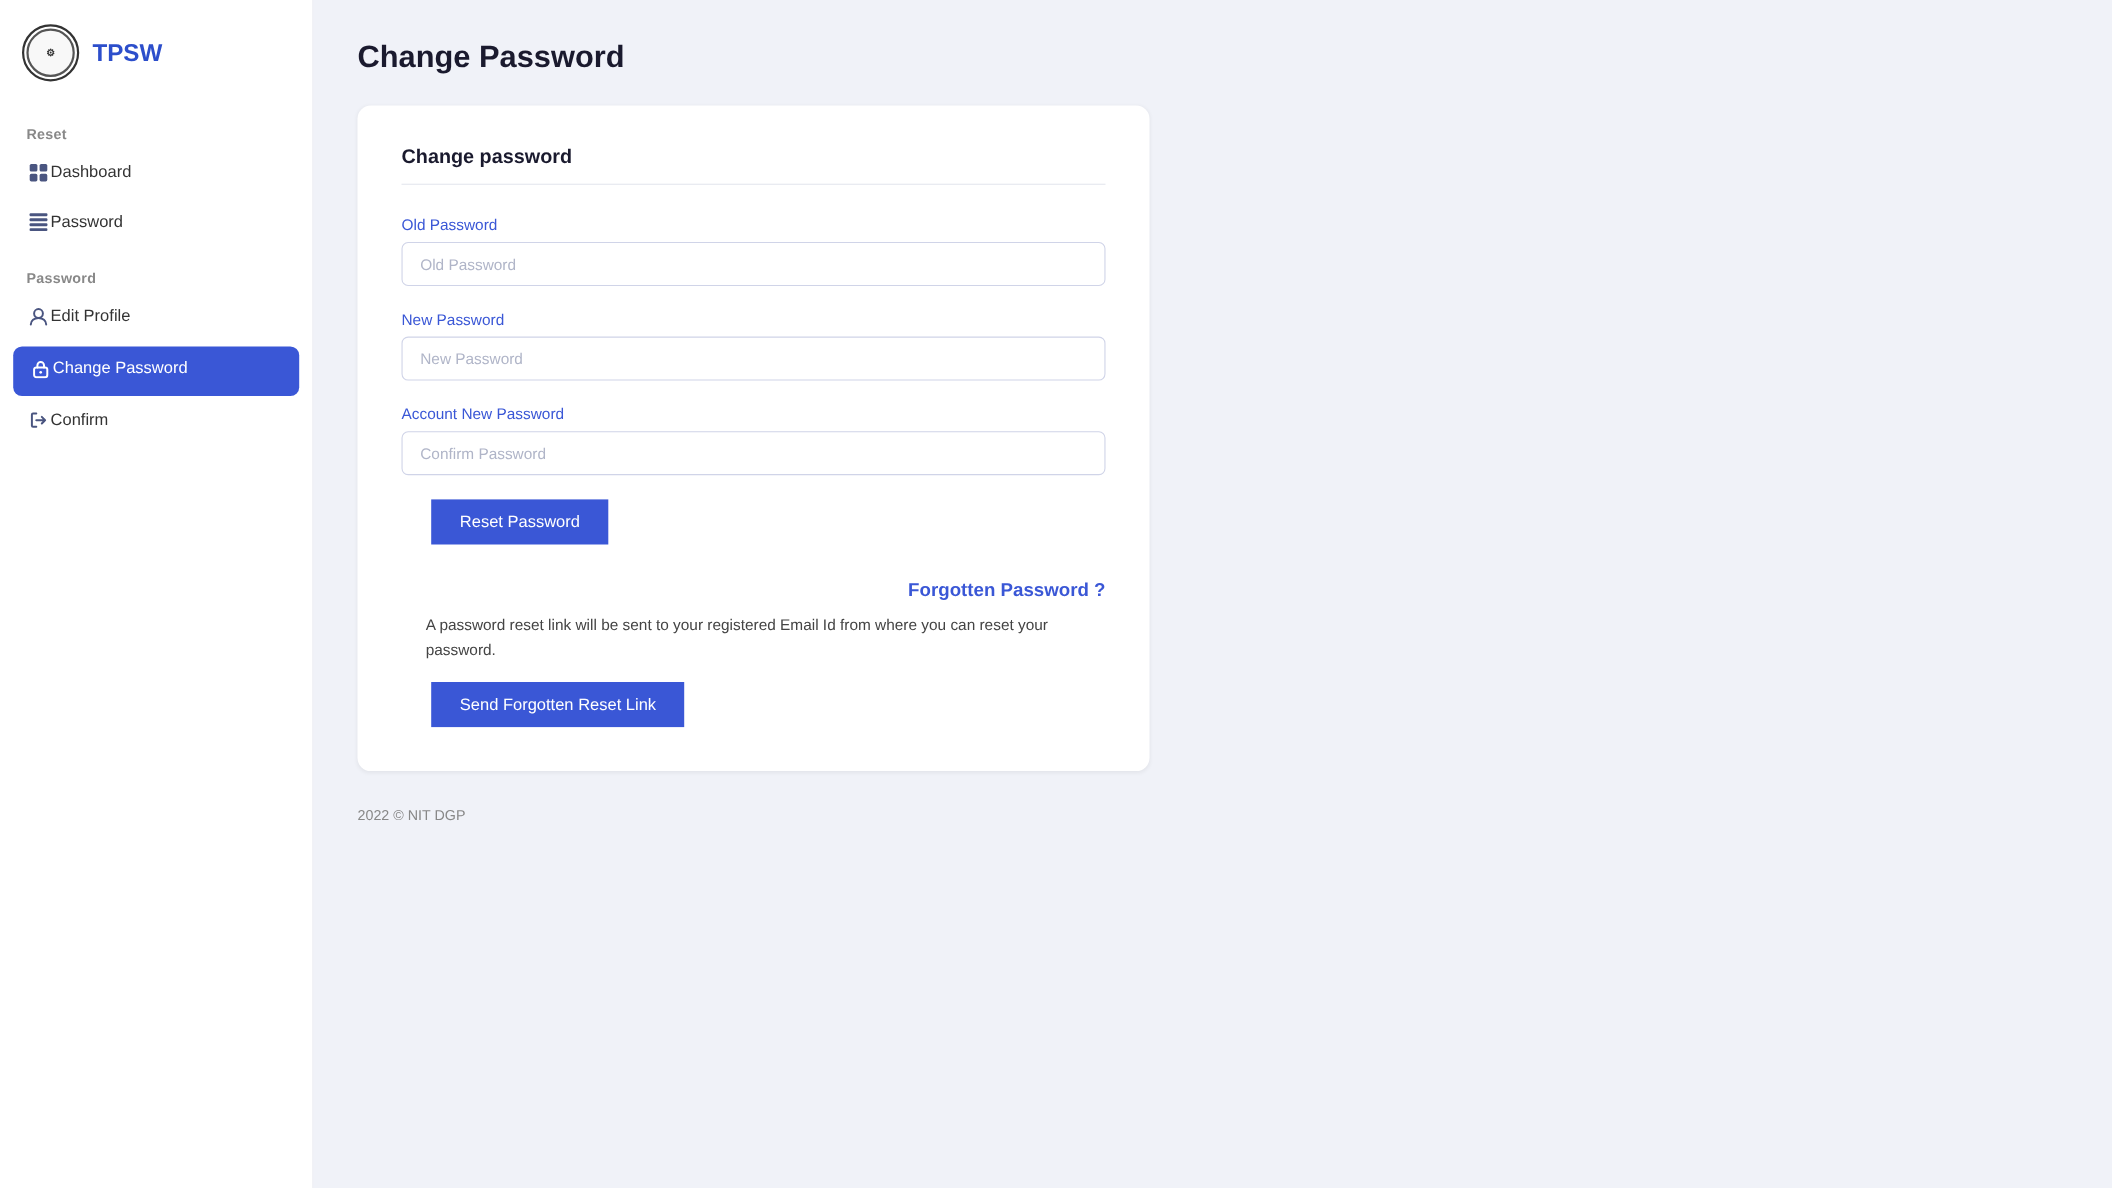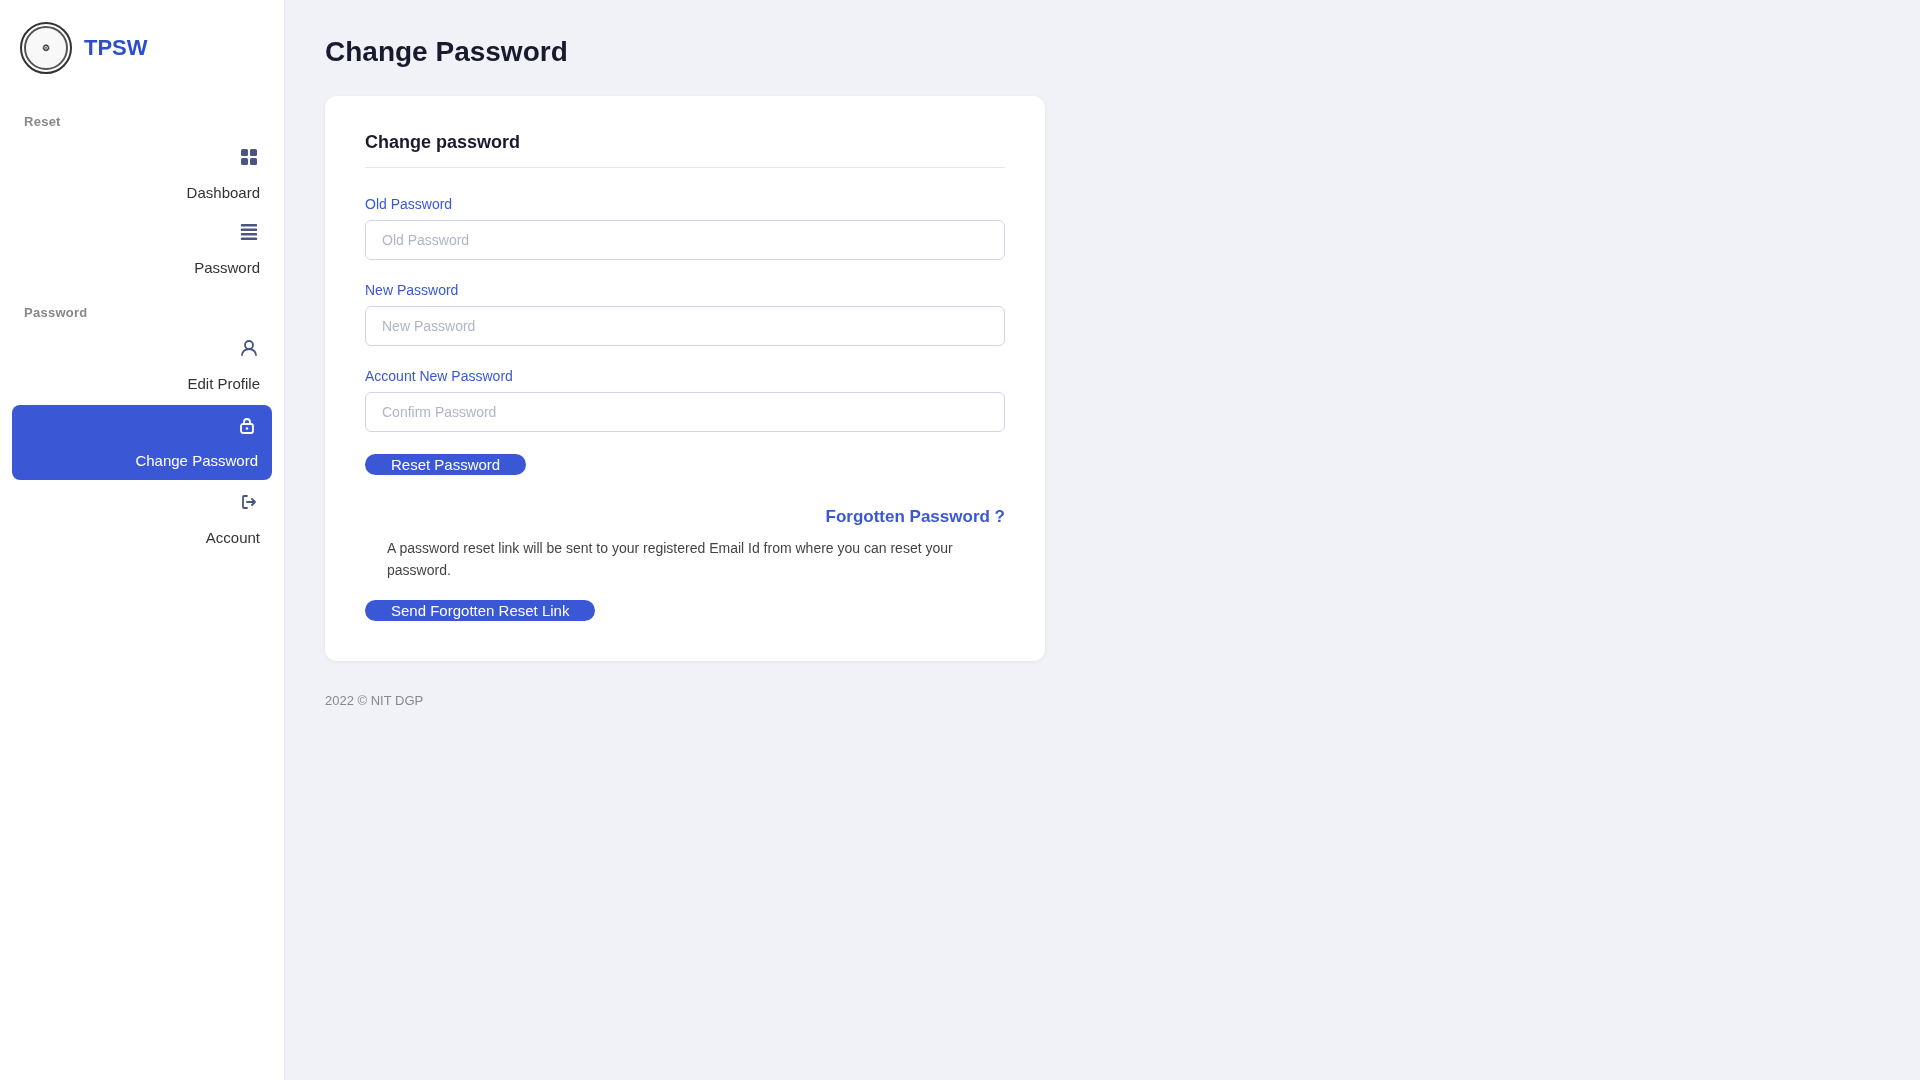--- a/index.html
+++ b/index.html
@@ -62,30 +62,28 @@
     }
     .sidebar-section-label {
       font-size: 13px;
       font-weight: 600;
       color: #888;
       padding: 18px 24px 8px 24px;
       letter-spacing: 0.02em;
     }
     .sidebar-item {
       display: flex;
-      align-items: flex-end;
-      gap: 13px;
+      align-items: flex-start;
       padding: 11px 24px;
       font-size: 15px;
       color: #333;
       cursor: pointer;
       border-radius: 0;
       transition: background 0.15s;
       text-decoration: none;
-      flex-direction: column;
     }
     .sidebar-item.active {
       background: #3a57d6;
       color: #fff;
       border-radius: 8px;
       margin: 2px 12px;
       padding: 11px 14px;
     }
     .sidebar-item.active .sidebar-icon {
       color: #fff;
@@ -155,26 +153,27 @@
       outline: none;
       transition: border 0.15s;
     }
     .form-input::placeholder {
       color: #b0b5c8;
     }
     .btn-primary {
       background: #3a57d6;
       color: #fff;
       border: none;
-      border-radius: 11px;
-      padding: 2px 26px;
+      border-radius: 0;
+      padding: 12px 26px;
       font-size: 15px;
       font-weight: 500;
       cursor: pointer;
       transition: background 0.15s;
+      margin-left: 27px;
     }
     .forgotten-section {
       margin-top: 32px;
     }
     .forgotten-title {
       font-size: 17px;
       font-weight: 700;
       color: #3a57d6;
       margin-bottom: 10px;
       text-align: right;
@@ -252,21 +251,21 @@
     <span>Change Password</span>
   </div>
 
   <div class="sidebar-item">
     <span class="sidebar-icon">
       <svg width="18" height="18" viewBox="0 0 18 18" fill="none" xmlns="http://www.w3.org/2000/svg">
         <path d="M7 3H4a1 1 0 00-1 1v10a1 1 0 001 1h3" stroke="#4a5580" stroke-width="1.8" fill="none" stroke-linecap="round"></path>
         <path d="M12 6l3 3-3 3M15 9H7" stroke="#4a5580" stroke-width="1.8" fill="none" stroke-linecap="round" stroke-linejoin="round"></path>
       </svg>
     </span>
-    <span>Account</span>
+    <span>Confirm</span>
   </div>
 </aside>
 
 <main class="main">
   <h1 class="page-title">Change Password</h1>
 
   <div class="card">
     <h2 class="card-title">Change password</h2>
     <hr class="card-divider">
 

